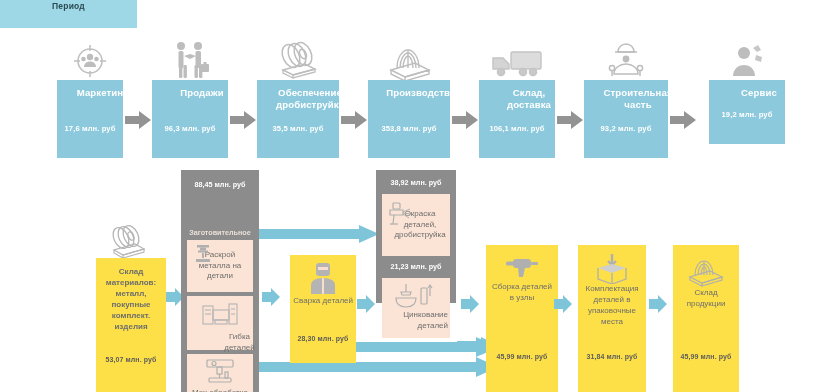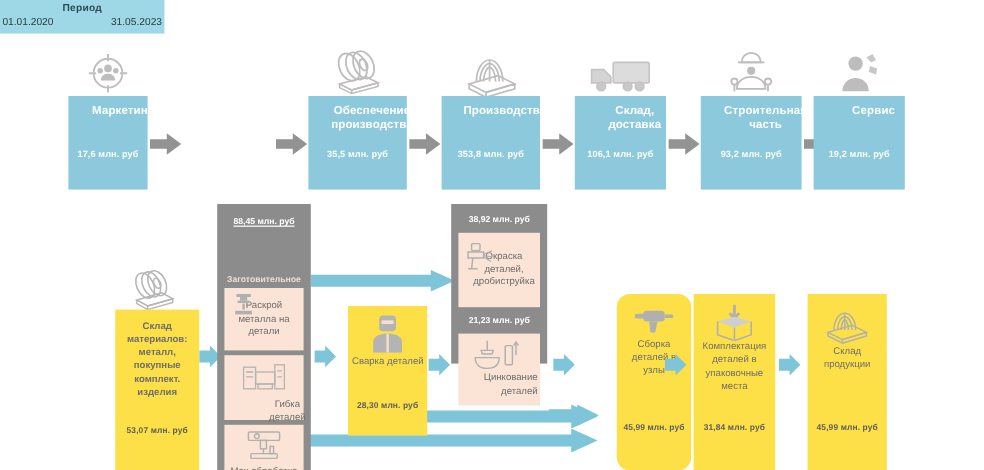--- a/index.html
+++ b/index.html
@@ -72,24 +72,20 @@
   }
   .sub-peach .t{font-size:8px;line-height:10.5px;padding:0 2px;}
   .blue-arrow{color:#7ec5da;}
   svg{display:block;}
 </style>
 </head>
 <body>
 
 <div class="abs" id="period-header">
   <div id="period-title">Период</div>
-  <div id="period-dates">
-    <span>01.01.2020</span>
-    <span>31.05.2023</span>
-  </div>
 </div>
 
 <div class="abs" id="top-chain" style="left:0;top:40px;width:820px;height:125px;">
 
   <div class="abs top-block" style="left:57px;top:40px;width:66px;height:78px;">
     <div class="abs top-icon">
       <svg width="38" height="38" viewBox="0 0 38 38" fill="none" stroke="#c0c0c0" stroke-width="1.6">
         <circle cx="19" cy="19" r="12"></circle>
         <line x1="19" y1="3" x2="19" y2="9"></line>
           <line x1="19" y1="29" x2="19" y2="35"></line>
@@ -103,38 +99,57 @@
     </div>
     <div class="top-title">Маркетинг</div>
     <div class="top-value">17,6 млн. руб</div>
   </div>
   <div class="abs gray-arrow" style="left:124px;top:70px;width:28px;height:20px;">
     <svg width="26" height="18" viewBox="0 0 26 18">
         <path d="M0 5h14V0l12 9-12 9v-5H0z" fill="#939393"></path>
       </svg>
   </div>
 
+  <div class="abs top-block" style="left:152px;top:40px;width:76px;height:78px;">
+    <div class="abs top-icon">
+      <svg width="44" height="40" viewBox="0 0 44 40" fill="#bdbdbd">
+        <circle cx="13" cy="6" r="4"></circle>
+          <rect x="10.5" y="11" width="5" height="17" rx="1.6"></rect>
+        <rect x="11" y="25" width="3.4" height="13" rx="1.2"></rect>
+          <rect x="15.5" y="25" width="3.4" height="13" rx="1.2"></rect>
+        <circle cx="30" cy="6" r="4"></circle>
+          <rect x="27.5" y="11" width="5.5" height="17" rx="1.6"></rect>
+        <rect x="26.5" y="25" width="3.4" height="13" rx="1.2"></rect>
+          <rect x="31" y="25" width="3.4" height="13" rx="1.2"></rect>
+        <path d="M16 16l6-2 6 2-6 3z"></path>
+        <rect x="33" y="24" width="8" height="8" rx="1"></rect>
+          <rect x="35.5" y="22" width="3" height="2.5"></rect>
+      </svg>
+    </div>
+    <div class="top-title">Продажи</div>
+    <div class="top-value">96,3 млн. руб</div>
+  </div>
   <div class="abs gray-arrow" style="left:229px;top:70px;width:28px;height:20px;">
     <svg width="26" height="18" viewBox="0 0 26 18">
         <path d="M0 5h14V0l12 9-12 9v-5H0z" fill="#939393"></path>
       </svg>
   </div>
 
   <div class="abs top-block" style="left:257px;top:40px;width:82px;height:78px;">
     <div class="abs top-icon">
       <svg width="46" height="40" viewBox="0 0 46 40" fill="none" stroke="#bdbdbd" stroke-width="1.5">
         <ellipse cx="16" cy="16" rx="8" ry="12" transform="rotate(-25 16 16)"></ellipse>
         <ellipse cx="22" cy="15" rx="8" ry="12" transform="rotate(-25 22 15)"></ellipse>
         <ellipse cx="28" cy="14" rx="8" ry="12" transform="rotate(-25 28 14)"></ellipse>
         <ellipse cx="28" cy="14" rx="3" ry="5" transform="rotate(-25 28 14)"></ellipse>
         <path d="M8 30l10 5 22-6-10-5z" stroke-width="1.4"></path>
         <path d="M8 30v3l10 5v-3M18 35l22-6v3l-22 6z" stroke-width="1.3"></path>
       </svg>
     </div>
-    <div class="top-title">Обеспечение производства</div>
+    <div class="top-title">Обеспечение дробиструйка</div>
     <div class="top-value">35,5 млн. руб</div>
   </div>
   <div class="abs gray-arrow" style="left:340px;top:70px;width:28px;height:20px;">
     <svg width="26" height="18" viewBox="0 0 26 18">
         <path d="M0 5h14V0l12 9-12 9v-5H0z" fill="#939393"></path>
       </svg>
   </div>
 
   <div class="abs top-block" style="left:368px;top:40px;width:82px;height:78px;">
     <div class="abs top-icon">
@@ -190,21 +205,21 @@
     </div>
     <div class="top-title">Строительная часть</div>
     <div class="top-value">93,2 млн. руб</div>
   </div>
   <div class="abs gray-arrow" style="left:669px;top:70px;width:28px;height:20px;">
     <svg width="26" height="18" viewBox="0 0 26 18">
         <path d="M0 5h14V0l12 9-12 9v-5H0z" fill="#939393"></path>
       </svg>
   </div>
 
-  <div class="abs top-block" style="left:678px;top:40px;width:76px;height:78px;align-items:center;">
+  <div class="abs top-block" style="left:709px;top:40px;width:76px;height:64px;align-items:center;">
     <div class="abs top-icon">
       <svg width="42" height="38" viewBox="0 0 42 38" fill="#bdbdbd">
         <circle cx="18" cy="11" r="6"></circle>
         <path d="M7 34c0-6.5 5-11 11-11s11 4.5 11 11z"></path>
         <path d="M27 6l5-3 3 5-4 2z" opacity=".85"></path>
         <path d="M30 13l6 2-1 5-6-2z" opacity=".85"></path>
       </svg>
     </div>
     <div class="top-title">Сервис</div>
     <div class="top-value">19,2 млн. руб</div>
@@ -248,21 +263,21 @@
     <div class="peach-label" style="margin-top:8px;font-weight:bold;">Склад материалов: металл, покупные комплект. изделия</div>
     <div class="peach-value" style="top:98px;">53,07 млн. руб</div>
   </div>
   <div class="abs blue-arrow" style="left:166px;top:288px;width:18px;height:18px;">
     <svg width="18" height="18" viewBox="0 0 18 18">
         <path d="M0 4h9V0l9 9-9 9v-4H0z" fill="#7ec5da"></path>
       </svg>
   </div>
 
   <div class="abs gray-box" style="left:181px;top:170px;width:78px;height:222px;">
-    <div class="gray-box-value" style="top:10px;text-decoration:underline;">88,45 млн. руб</div>
+    <div class="gray-box-value" style="top:10px;">88,45 млн. руб</div>
     <div class="gray-box-title" style="top:46px;">Заготовительное производство</div>
 
     <div class="abs sub-peach" style="left:6px;top:70px;width:66px;height:52px;">
       <div class="abs" style="left:6px;top:4px;width:20px;height:20px;">
         <svg width="20" height="20" viewBox="0 0 20 20" fill="#b0b0b0">
           <rect x="4" y="1" width="12" height="2.5"></rect>
             <rect x="7" y="3.5" width="6" height="3"></rect>
           <rect x="5" y="6.5" width="10" height="2"></rect>
             <rect x="9" y="9" width="2" height="5"></rect>
           <rect x="3" y="15" width="14" height="3"></rect>
@@ -356,21 +371,21 @@
       <div class="t" style="margin-top:32px;">Цинкование деталей</div>
     </div>
   </div>
 
   <div class="abs blue-arrow" style="left:461px;top:295px;width:18px;height:18px;">
     <svg width="18" height="18" viewBox="0 0 18 18">
         <path d="M0 4h9V0l9 9-9 9v-4H0z" fill="#7ec5da"></path>
       </svg>
   </div>
 
-  <div class="abs peach" style="left:514px;top:245px;width:62px;height:147px;border-radius:11px;">
+  <div class="abs peach" style="left:486px;top:245px;width:72px;height:147px;">
     <div class="abs" style="left:0;right:0;top:8px;height:28px;display:flex;align-items:center;justify-content:center;">
       <svg width="36" height="24" viewBox="0 0 36 24" fill="#b0b0b0">
         <rect x="9" y="4" width="18" height="9" rx="3"></rect>
         <rect x="2" y="6.5" width="8" height="4" rx="1.5"></rect>
         <rect x="27" y="7" width="7" height="3" rx="1"></rect>
         <path d="M14 13h7l-2 9h-4z"></path>
       </svg>
     </div>
     <div class="peach-label" style="margin-top:36px;">Сборка деталей в узлы</div>
     <div class="peach-value" style="top:108px;">45,99 млн. руб</div>

